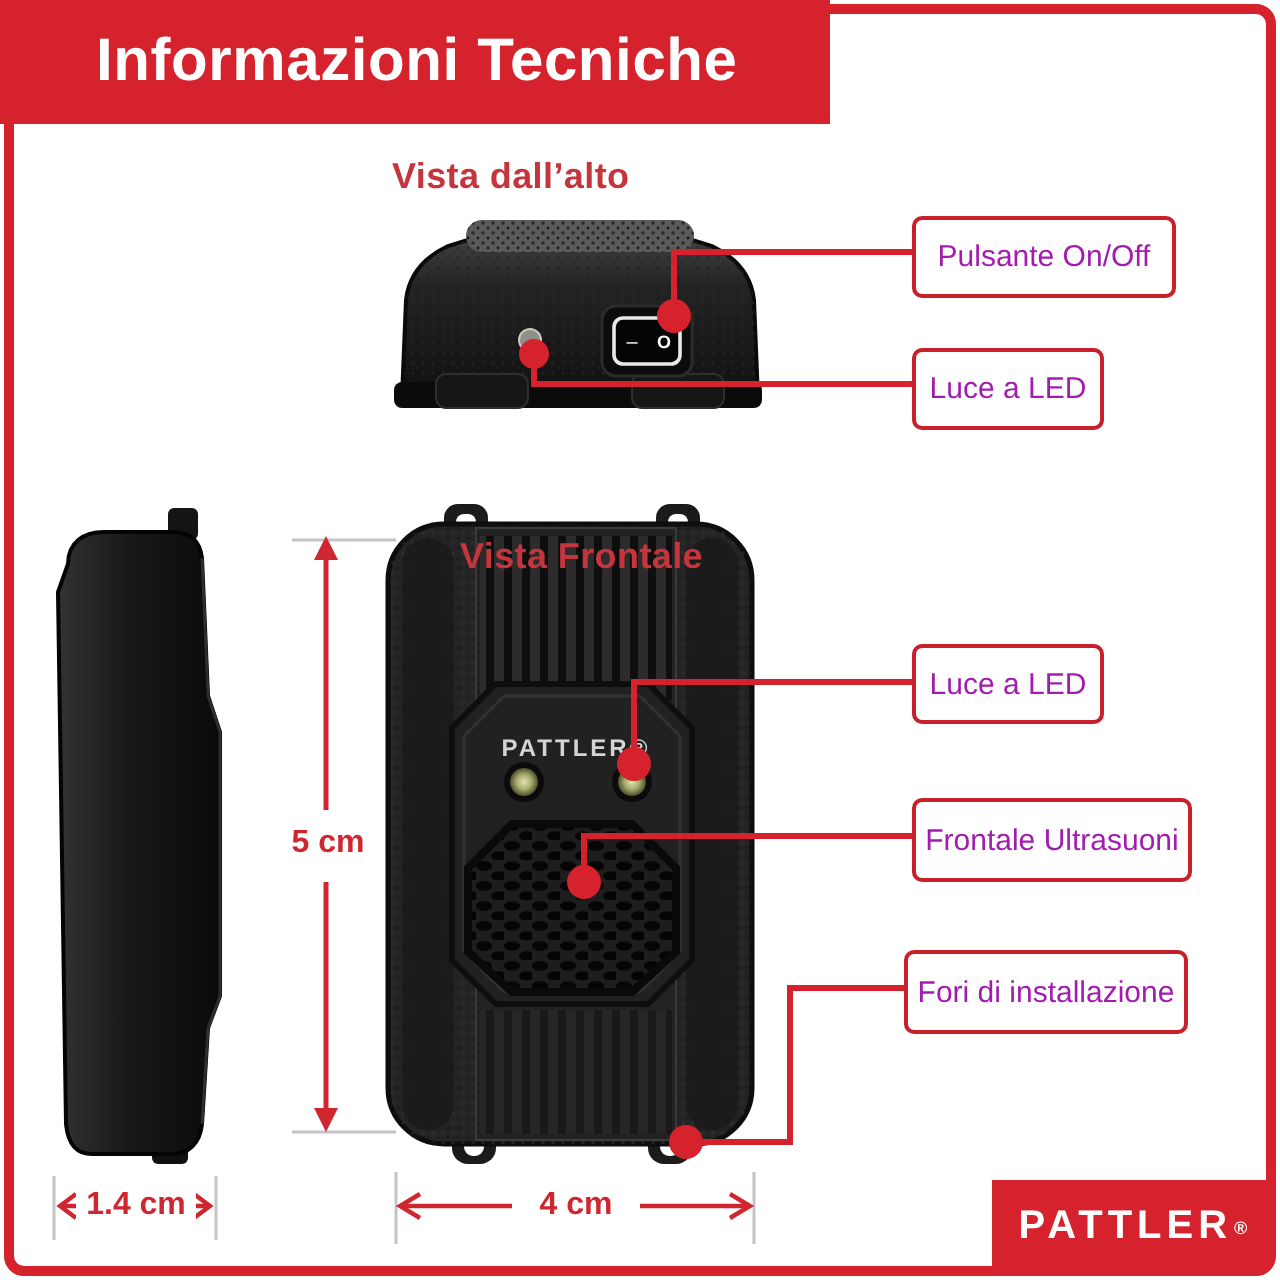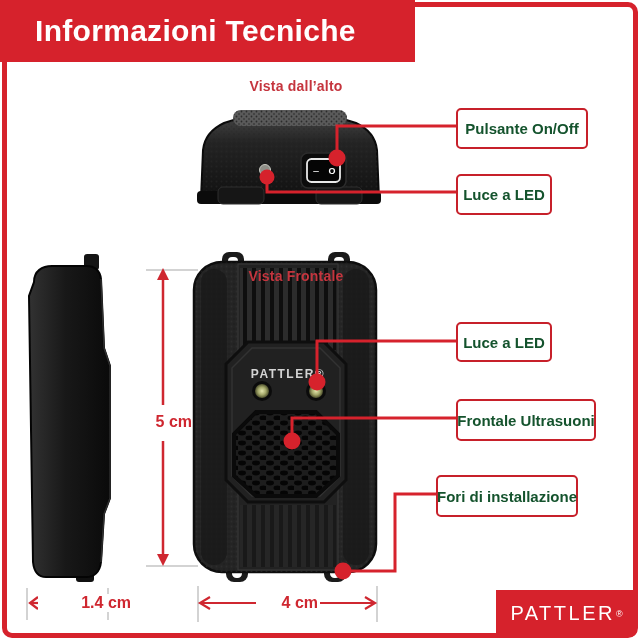--- a/index.html
+++ b/index.html
@@ -10,56 +10,56 @@
   .page-border{
     position:absolute;left:2px;top:2px;right:2px;bottom:2px;
     border:5px solid #d6222c;border-radius:10px;pointer-events:none;
   }
   .banner{
     position:absolute;left:0;top:0;width:415px;height:62px;
     background:#d6222c;z-index:6;
   }
   .banner h1{
     margin:0;color:#ffffff;font-size:30px;font-weight:bold;
-    line-height:62px;padding-left:35px;letter-spacing:.3px;
+    line-height:62px;padding-left:48px;letter-spacing:.3px;
   }
   .view-heading{
-    position:absolute;margin:0;color:#c5353e;font-size:14px;
-    font-weight:bold;text-align:center;letter-spacing:.2px;z-index:3;
+    position:absolute;margin:0;color:#c5353e;font-size:18px;
+    font-weight:bold;letter-spacing:.2px;z-index:3;
   }
   #h-top{left:196px;top:78px;width:200px;}
   #h-side{left:0px;top:238px;width:132px;}
   #h-front{left:230px;top:238px;width:132px;margin-top:30px;}
   .dev{position:absolute;z-index:2;}
   #dev-top{left:190px;top:105px;}
   #dev-side{left:20px;top:248px;}
   #dev-front{left:188px;top:248px;}
   #overlay{position:absolute;left:0;top:0;z-index:4;pointer-events:none;}
   .callout{
     position:absolute;background:#ffffff;border:2.5px solid #c7202a;
     border-radius:5px;display:flex;align-items:center;justify-content:center;
-    color:#14532d;font-size:15px;z-index:5;white-space:nowrap;font-weight:bold;
+    color:#a21caf;font-size:15px;z-index:5;white-space:nowrap;
   }
   #box-pulsante{left:456px;top:108px;width:128px;height:37px;}
   #box-luce-top{left:456px;top:174px;width:92px;height:37px;}
   #box-luce-front{left:456px;top:322px;width:92px;height:36px;}
   #box-speaker{left:456px;top:399px;width:136px;height:38px;}
-  #box-fori{left:436px;top:475px;width:138px;height:38px;}
+  #box-fori{left:452px;top:475px;width:138px;height:38px;}
   .dim-label{
     position:absolute;color:#cf2730;font-size:16px;font-weight:bold;
-    text-align:right;z-index:5;background:#fff;
+    text-align:center;z-index:5;background:#fff;
   }
   #dim-h{left:136px;top:413px;width:56px;}
-  #dim-d{left:38px;top:594px;width:60px;padding-left:33px;}
+  #dim-d{left:38px;top:594px;width:60px;}
   #dim-w{left:258px;top:594px;width:60px;}
   .logo-block{
     position:absolute;left:496px;top:590px;width:141px;height:47px;
     background:#d6222c;border-radius:0 0 7px 0;z-index:6;
     display:flex;align-items:center;justify-content:center;
-    color:#ffffff;font-weight:normal;font-size:20px;letter-spacing:2.5px;
+    color:#ffffff;font-weight:bold;font-size:20px;letter-spacing:2.5px;
   }
   .logo-block sup{font-size:9px;letter-spacing:0;margin-left:1px;}
 </style>
 </head>
 <body>
 
 <div class="canvas">
 
   <div class="page-border"></div>
 

